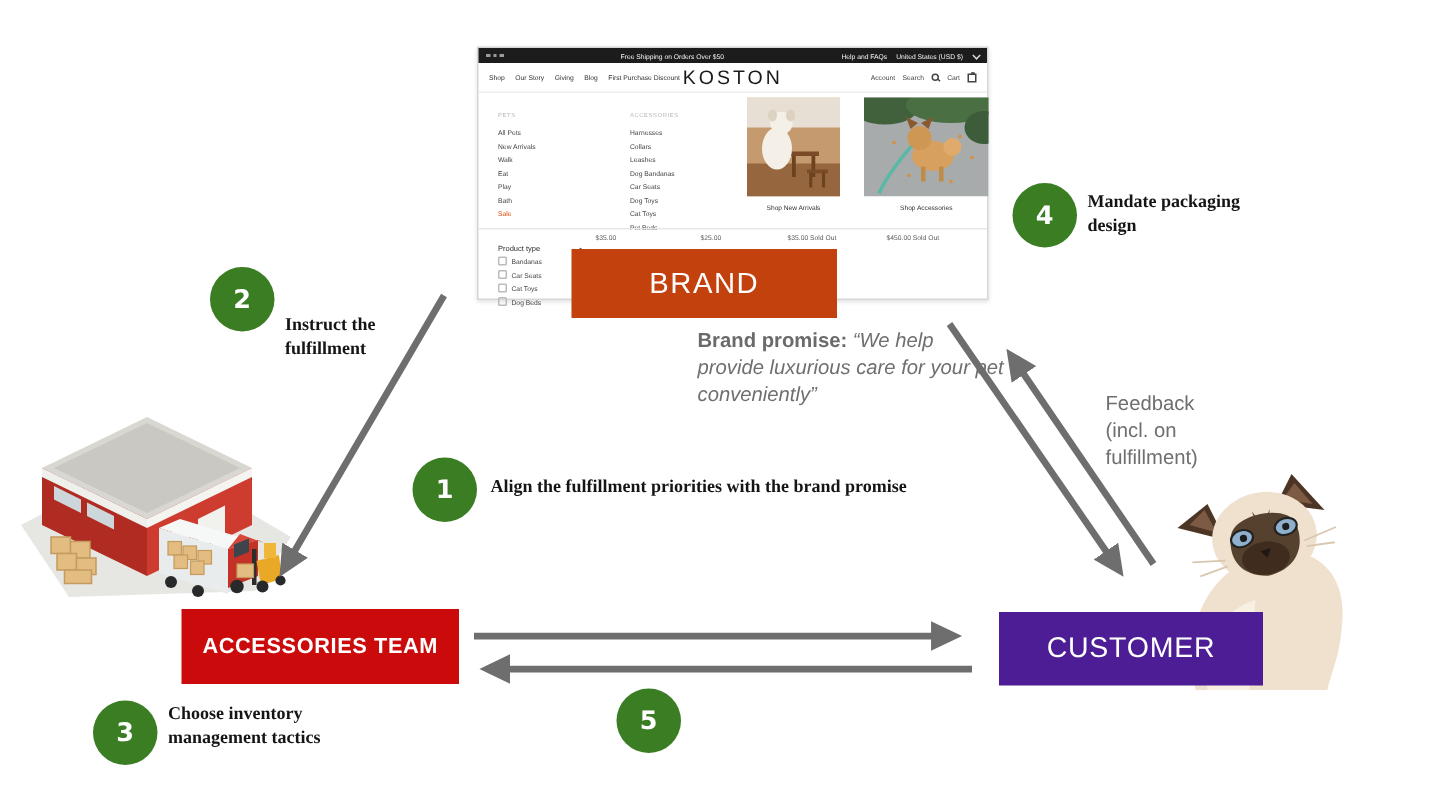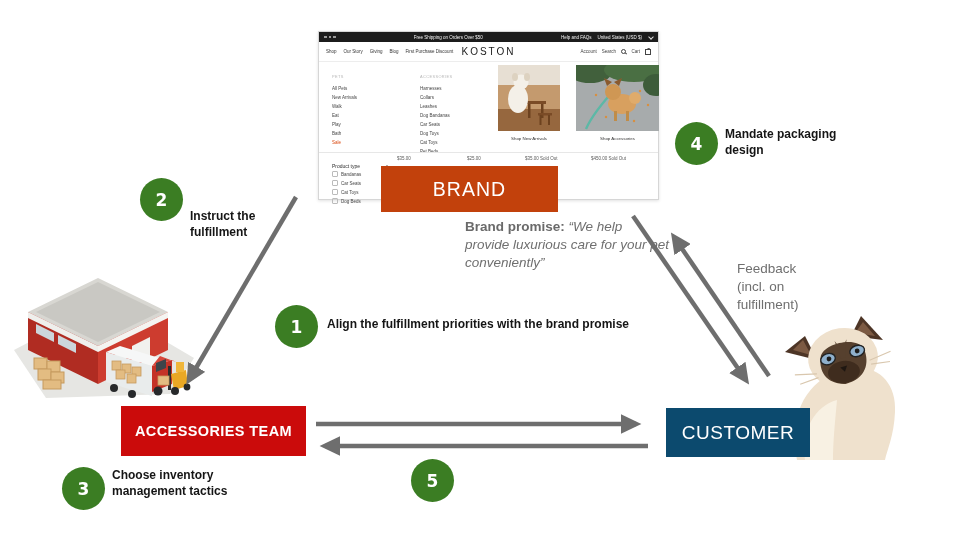--- a/index.html
+++ b/index.html
@@ -15,21 +15,21 @@
   .bw-topbar{height:10px;background:#1c1c1c;color:#f5f5f5;font-size:4.5px;display:flex;
              align-items:center;justify-content:space-between;padding:0 5px;}
   .win-dots{display:flex;gap:2px;}
   .win-dots i{width:2.5px;height:2.5px;background:#9a9a9a;display:inline-block;}
   .bw-topbar-right{display:flex;gap:6px;align-items:center;}
   .caret{width:3px;height:3px;border-right:1px solid #ddd;border-bottom:1px solid #ddd;
          transform:rotate(45deg);display:inline-block;margin-left:1px;margin-top:-1px;}
   .bw-header{height:19px;border-bottom:1px solid #ededed;position:relative;display:flex;align-items:center;
              padding:0 7px;font-size:4.5px;color:#333;}
   .bw-nav{display:flex;gap:7px;}
-  .bw-logo{position:absolute;left:0;right:0;text-align:center;font-size:10px;letter-spacing:2px;color:#1a1a1a;}
+  .bw-logo{position:absolute;left:0;right:0;text-align:center;font-size:13px;letter-spacing:2px;color:#1a1a1a;}
   .bw-hdr-right{position:absolute;right:7px;display:flex;gap:5px;align-items:center;color:#444;}
   .icon-search{width:3.5px;height:3.5px;border:1px solid #444;border-radius:50%;position:relative;display:inline-block;}
   .icon-search::after{content:"";position:absolute;width:2px;height:1px;background:#444;
                       right:-1.6px;bottom:-0.6px;transform:rotate(45deg);}
   .icon-cart{width:4px;height:4.5px;border:1px solid #444;position:relative;display:inline-block;margin-top:1px;}
   .icon-cart::before{content:"";position:absolute;left:0.6px;top:-2px;width:1.6px;height:1.6px;
                      border:0.9px solid #444;border-bottom:none;border-radius:2px 2px 0 0;}
   .bw-content{position:relative;height:138px;}
   .menu-col{position:absolute;top:12px;font-size:4.5px;color:#454545;}
   .menu-col .m-title{color:#b7b7b7;font-size:3.9px;letter-spacing:.4px;margin-bottom:5px;}
@@ -50,29 +50,29 @@
                 border-top:1px solid #555;transform:rotate(45deg);}
   .chk-row{position:absolute;left:13px;font-size:4.5px;color:#454545;display:flex;align-items:center;gap:3px;}
   .chk{width:4px;height:4px;border:1px solid #bbb;border-radius:1px;display:inline-block;}
   .r0{top:109px;} .r1{top:118px;} .r2{top:127px;} .r3{top:136px;}
 
   
   .ebox{position:absolute;display:flex;align-items:center;justify-content:center;color:#fff;z-index:4;}
   .box-brand{left:381px;top:166px;width:177px;height:46px;background:#c2410c;font-size:19.5px;letter-spacing:1px;}
   .box-fulfillment{left:121px;top:406px;width:185px;height:50px;background:#cb0b0b;
                    font-size:14.5px;font-weight:bold;letter-spacing:.4px;}
-  .box-customer{left:666px;top:408px;width:144px;height:49px;background:#0c4a6e;font-size:19px;letter-spacing:.5px;}
+  .box-customer{left:666px;top:408px;width:176px;height:49px;background:#4c1d95;font-size:19px;letter-spacing:.5px;}
 
   
   .step-circle{position:absolute;width:43px;height:43px;border-radius:50%;background:#3b7d23;color:#fff;
                display:flex;align-items:center;justify-content:center;font-weight:bold;font-size:17px;
                font-family:"DejaVu Sans",sans-serif;z-index:5;}
   .c1{left:275px;top:305px;} .c2{left:140px;top:178px;} .c3{left:62px;top:467px;}
   .c4{left:675px;top:122px;} .c5{left:411px;top:459px;}
-  .step-label{position:absolute;font-family:Liberation Sans, sans-serif;font-weight:bold;font-size:12px;
+  .step-label{position:absolute;font-family:Liberation Serif, serif;font-weight:bold;font-size:12px;
               color:#151515;line-height:1.32;z-index:5;}
   .l1{left:327px;top:317px;width:352px;}
   .l2{left:190px;top:185px;width:95px;margin-top:24px;}
   .l3{left:112px;top:468px;width:125px;}
   .l4{left:725px;top:127px;width:120px;}
   .l5{left:461px;top:461px;width:130px;}
 
   
   .note{position:absolute;color:#6f6f6f;font-size:13.5px;line-height:1.35;z-index:5;}
   .brand-promise{left:465px;top:218px;width:205px;}

